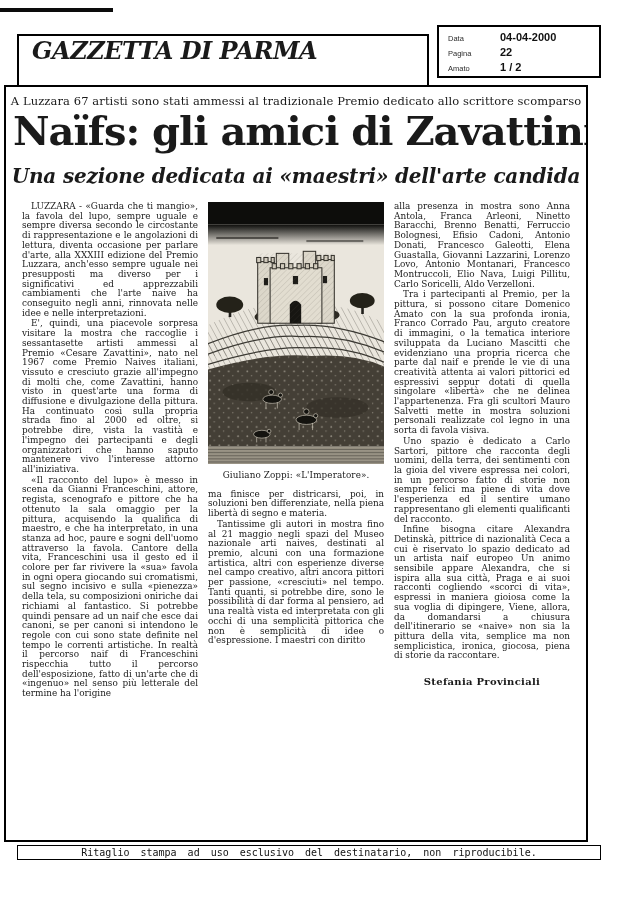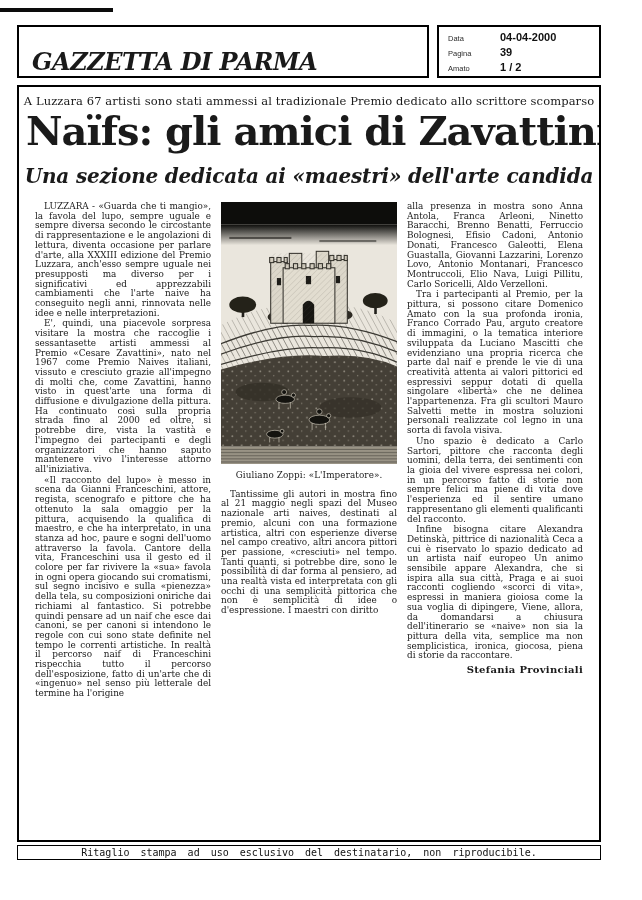--- a/index.html
+++ b/index.html
@@ -5,41 +5,41 @@
   html,body{margin:0;padding:0;}
   body{
     width:642px;height:900px;position:relative;
     background:#ffffff;color:#1a1a1a;
     font-family:"DejaVu Serif", serif;
     overflow:hidden;
   }
   .scan-artifact{position:absolute;left:0;top:8px;width:113px;height:4px;background:#0c0c0c;}
   
   .logo-box{
-    position:absolute;left:17px;top:25px;width:412px;height:53px;
+    position:absolute;left:17px;top:34px;width:412px;height:53px;
     border:2px solid #000;box-sizing:border-box;
-    display:flex;align-items:flex-end;background:#fff;
+    display:flex;align-items:flex-start;background:#fff;
   }
   .masthead{
     font-family:"DejaVu Serif", serif;font-style:italic;font-weight:bold;
     font-size:25px;margin-left:13px;letter-spacing:-0.5px;white-space:nowrap;
     transform:scaleX(.96);transform-origin:left center;
   }
   .data-box{
     position:absolute;left:437px;top:25px;width:164px;height:53px;
     border:2px solid #000;box-sizing:border-box;background:#fff;
     font-family:"Liberation Sans", sans-serif;
     padding:4px 0 0 9px;
   }
   .data-row{display:flex;height:15px;align-items:baseline;}
   .data-label{width:44px;font-size:7.5px;color:#2b2b2b;}
   .data-value{font-size:11px;font-weight:bold;color:#111;padding-left:8px;}
   
   .article-box{
-    position:absolute;left:17px;top:85px;width:584px;height:757px;
+    position:absolute;left:4px;top:85px;width:584px;height:757px;
     border:2px solid #000;box-sizing:border-box;background:#fff;overflow:hidden;
   }
   .kicker{text-align:center;font-size:11.5px;margin-top:7px;letter-spacing:.1px;}
   .headline{
     font-size:40px;font-weight:bold;line-height:43px;
     margin:1px 0 0 7px;letter-spacing:-1px;white-space:nowrap;
   }
   .subtitle{
     text-align:center;font-weight:bold;font-style:italic;
     font-size:20px;margin-top:12px;letter-spacing:-.2px;
@@ -47,21 +47,21 @@
   .columns{display:flex;gap:10px;padding:0 16px;margin-top:14px;}
   .col{flex:1 1 0;font-size:8.9px;line-height:9.7px;text-align:justify;min-width:0;}
   .col p{margin:0 0 1px;text-indent:9px;}
   .col p.noindent{text-indent:0;}
   figure.artwork{margin:0;}
   .artwork svg{display:block;width:100%;height:262px;}
   .figcaption{
     text-align:center;font-weight:normal;font-size:8.8px;
     margin:7px 0 9px;letter-spacing:.1px;
   }
-  .byline{text-align:right;font-weight:bold;font-size:10px;margin-top:4px;letter-spacing:.3px;}
+  .byline{text-align:center;font-weight:bold;font-size:10px;margin-top:16px;letter-spacing:.3px;}
   
   .footer-box{
     position:absolute;left:17px;top:845px;width:584px;height:15px;
     border:1px solid #000;box-sizing:border-box;background:#fff;
     display:flex;align-items:center;justify-content:center;
     font-family:"DejaVu Sans Mono", monospace;font-size:10px;word-spacing:5px;color:#111;
   }
 </style>
 </head>
 <body>
@@ -72,21 +72,21 @@
   <div class="masthead">GAZZETTA DI PARMA</div>
 </div>
 
 <div class="data-box">
   <div class="data-row">
     <span class="data-label">Data</span>
     <span class="data-value">04-04-2000</span>
   </div>
   <div class="data-row">
     <span class="data-label">Pagina</span>
-    <span class="data-value">39</span>
+    <span class="data-value">22</span>
   </div>
   <div class="data-row">
     <span class="data-label">Amato</span>
     <span class="data-value">1 / 2</span>
   </div>
 </div>
 
 <div class="article-box">
   <div class="kicker">A Luzzara 67 artisti sono stati ammessi al tradizionale Premio dedicato allo scrittore scomparso</div>
   <h1 class="headline">Naïfs: gli amici di Zavattini</h1>
@@ -204,20 +204,21 @@
                 <line x1="4" y1="3" x2="4" y2="8"></line>
               <circle cx="7" cy="-3" r="1.8"></circle>
             </g>
           </g>
 
           <rect x="0" y="238" width="170" height="17" fill="#9a9486"></rect>
           <rect x="0" y="238" width="170" height="17" fill="url(#hstripes)" opacity=".65"></rect>
         </svg>
       </figure>
       <div class="figcaption">Giuliano Zoppi: «L'Imperatore».</div>
+      <p class="noindent">ma finisce per districarsi, poi, in soluzioni ben differenziate, nella piena libertà di segno e materia.</p>
       <p>Tantissime gli autori in mostra fino al 21 maggio negli spazi del Museo nazionale arti naives, destinati al premio, alcuni con una formazione artistica, altri con esperienze diverse nel campo creativo, altri ancora pittori per passione, «cresciuti» nel tempo. Tanti quanti, si potrebbe dire, sono le possibilità di dar forma al pensiero, ad una realtà vista ed interpretata con gli occhi di una semplicità pittorica che non è semplicità di idee o d'espressione. I maestri con diritto</p>
     </div>
 
     <div class="col">
       <p class="noindent">alla presenza in mostra sono Anna Antola, Franca Arleoni, Ninetto Baracchi, Brenno Benatti, Ferruccio Bolognesi, Efisio Cadoni, Antonio Donati, Francesco Galeotti, Elena Guastalla, Giovanni Lazzarini, Lorenzo Lovo, Antonio Montanari, Francesco Montruccoli, Elio Nava, Luigi Pillitu, Carlo Soricelli, Aldo Verzelloni.</p>
       <p>Tra i partecipanti al Premio, per la pittura, si possono citare Domenico Amato con la sua profonda ironia, Franco Corrado Pau, arguto creatore di immagini, o la tematica interiore sviluppata da Luciano Mascitti che evidenziano una propria ricerca che parte dal naif e prende le vie di una creatività attenta ai valori pittorici ed espressivi seppur dotati di quella singolare «libertà» che ne delinea l'appartenenza. Fra gli scultori Mauro Salvetti mette in mostra soluzioni personali realizzate col legno in una sorta di favola visiva.</p>
       <p>Uno spazio è dedicato a Carlo Sartori, pittore che racconta degli uomini, della terra, dei sentimenti con la gioia del vivere espressa nei colori, in un percorso fatto di storie non sempre felici ma piene di vita dove l'esperienza ed il sentire umano rappresentano gli elementi qualificanti del racconto.</p>
       <p>Infine bisogna citare Alexandra Detinskà, pittrice di nazionalità Ceca a cui è riservato lo spazio dedicato ad un artista naif europeo Un animo sensibile appare Alexandra, che si ispira alla sua città, Praga e ai suoi racconti cogliendo «scorci di vita», espressi in maniera gioiosa come la sua voglia di dipingere, Viene, allora, da domandarsi a chiusura dell'itinerario se «naive» non sia la pittura della vita, semplice ma non semplicistica, ironica, giocosa, piena di storie da raccontare.</p>
       <div class="byline">Stefania Provinciali</div>
     </div>

